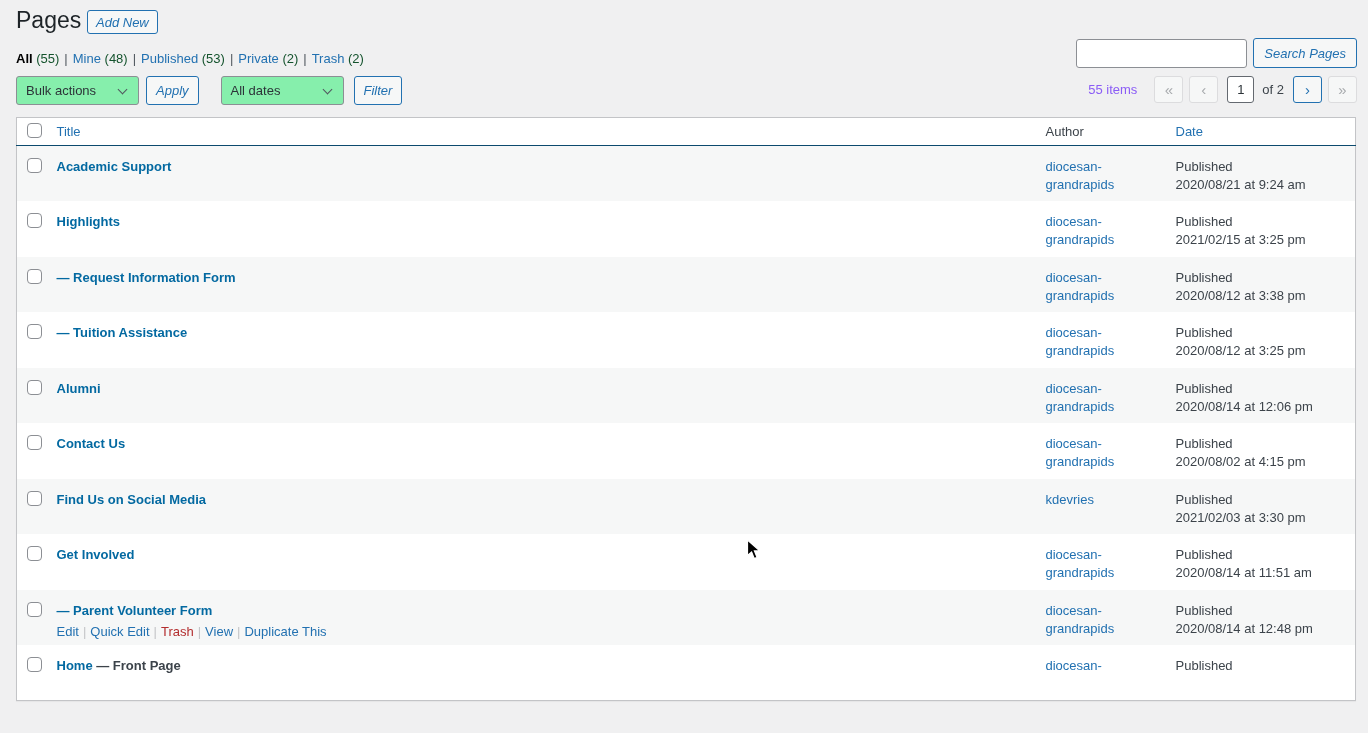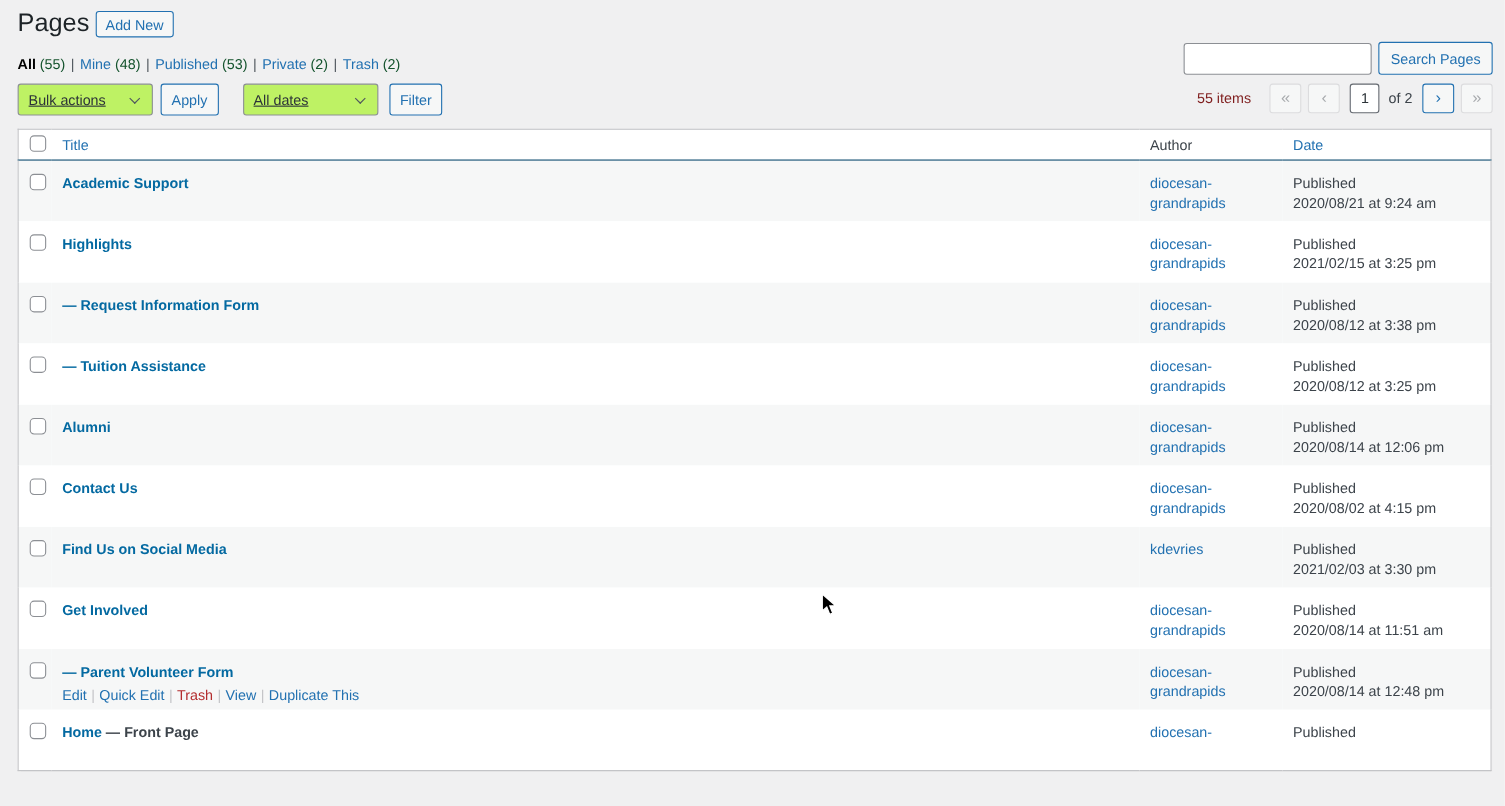--- a/index.html
+++ b/index.html
@@ -14,37 +14,37 @@
   a { text-decoration:none; }
 
   
   .page-heading {
     position:absolute; left:16px; top:6px;
     font-size:23px; font-weight:400; color:#1d2327; line-height:29px;
   }
   .btn {
     display:inline-flex; align-items:center; justify-content:center;
     background:#f6f7f7; border:1px solid #2271b1; color:#2271b1;
-    border-radius:3px; font-size:13px; cursor:pointer; white-space:nowrap;
+    border-radius:3px; font-size:13px; cursor:pointer; white-space:nowrap;font-style:italic;
   }
   .add-new-btn { position:absolute; left:87px; top:10px; height:24px; padding:0 8px; }
 
   
   .views { position:absolute; left:16px; top:51px; font-size:13px; line-height:16px; }
   .views .current { color:#000; font-weight:700; }
   .views a { color:#2271b1; font-weight:400; }
   .views .count { color:#14532d; font-weight:400; }
   .views .sep { color:#50575e; margin:0 5px; }
 
   
   .toolbar { position:absolute; left:16px; top:76px; display:flex; align-items:center; }
   .fake-select {
-    position:relative; height:29px; background:#bef264;
+    position:relative; height:29px; background:#86efac;
     border:1px solid #8c8f94; border-radius:3px; color:#2c3338;
-    display:inline-flex; align-items:center; padding:0 32px 0 9px; cursor:pointer;text-decoration:underline;
+    display:inline-flex; align-items:center; padding:0 32px 0 9px; cursor:pointer;
   }
   .fake-select .chevron {
     position:absolute; right:12px; top:9px; width:7px; height:7px;
     border-right:1.8px solid #50575e; border-bottom:1.8px solid #50575e;
     transform:rotate(45deg);
   }
   .toolbar .btn { height:29px; padding:0 9px; }
   .sel-bulk { width:123px; margin-right:7px; }
   .btn-apply { margin-right:22px; }
   .sel-dates { width:123px; margin-right:10px; }
@@ -53,21 +53,21 @@
   .search-box { position:absolute; top:38px; right:11px; display:flex; align-items:center; gap:6px; }
   .search-input {
     width:171px; height:29px; background:#fff; border:1px solid #8c8f94;
     border-radius:3px; padding:0 8px; font-size:13px; color:#2c3338;
     font-family:"Liberation Sans","DejaVu Sans",sans-serif;
   }
   .search-btn { height:30px; padding:0 10px; }
 
   
   .tablenav-pages { position:absolute; top:76px; right:11px; display:flex; align-items:center; }
-  .displaying-num { color:#7f1d1d; margin-right:11px; }
+  .displaying-num { color:#8b5cf6; margin-right:11px; }
   .paging-btn {
     min-width:29px; height:27px; display:inline-flex; align-items:center; justify-content:center;
     border-radius:3px; font-size:15px; line-height:1; margin-left:6px;
   }
   .paging-btn.disabled { background:#f6f7f7; border:1px solid #dcdcde; color:#a7aaad; cursor:default; }
   .paging-btn.enabled { background:#f6f7f7; border:1px solid #2271b1; color:#2271b1; cursor:pointer; }
   .current-page-input {
     width:27px; height:27px; margin-left:9px; text-align:center;
     border:1px solid #646970; border-radius:3px; background:#fff; color:#2c3338;
     font-size:13px; font-family:"Liberation Sans","DejaVu Sans",sans-serif;

